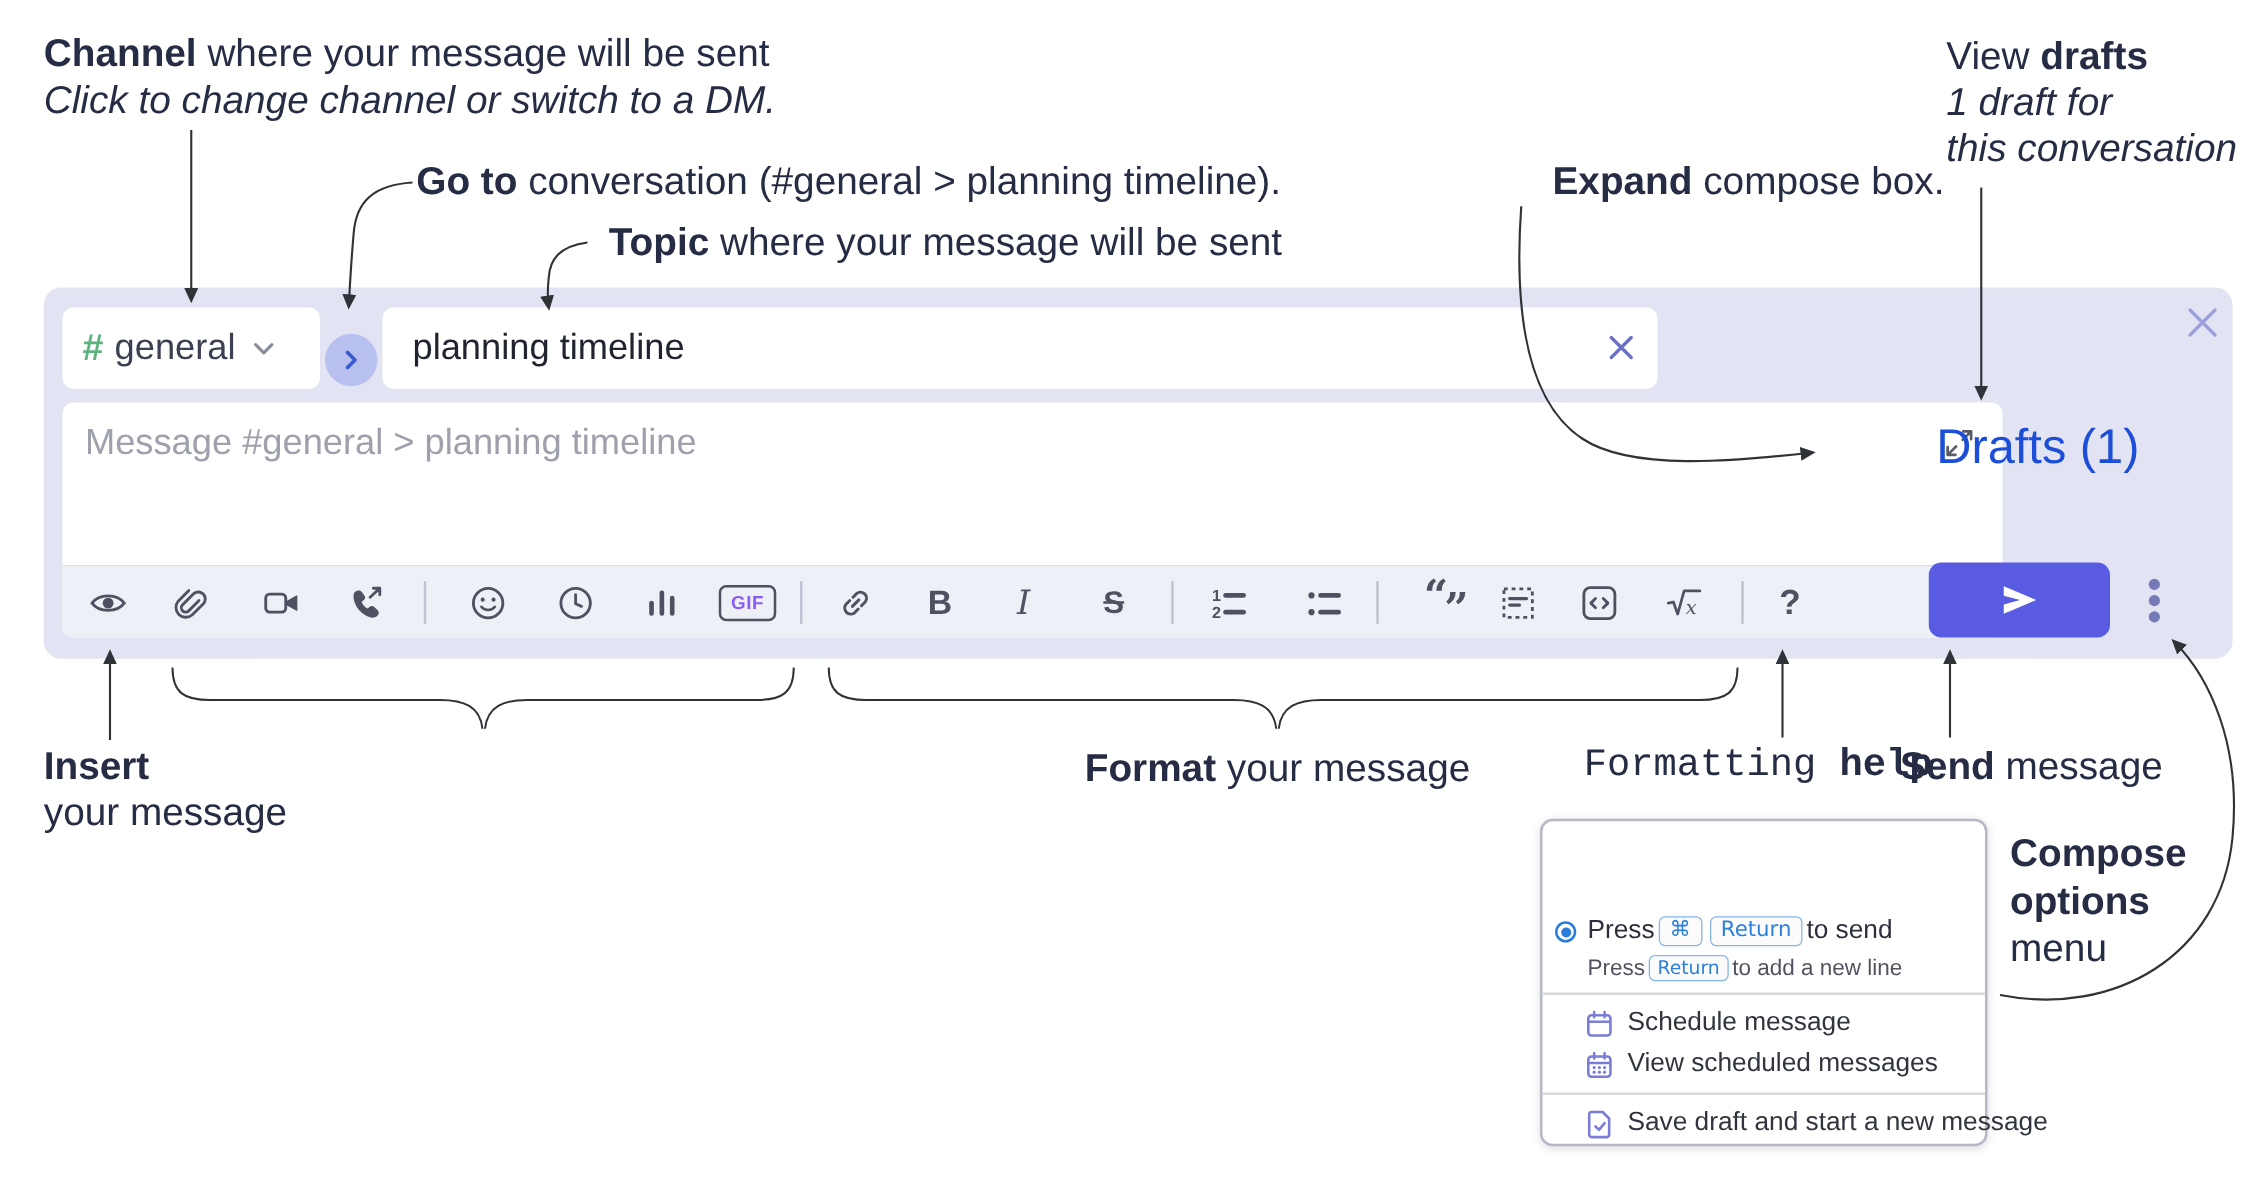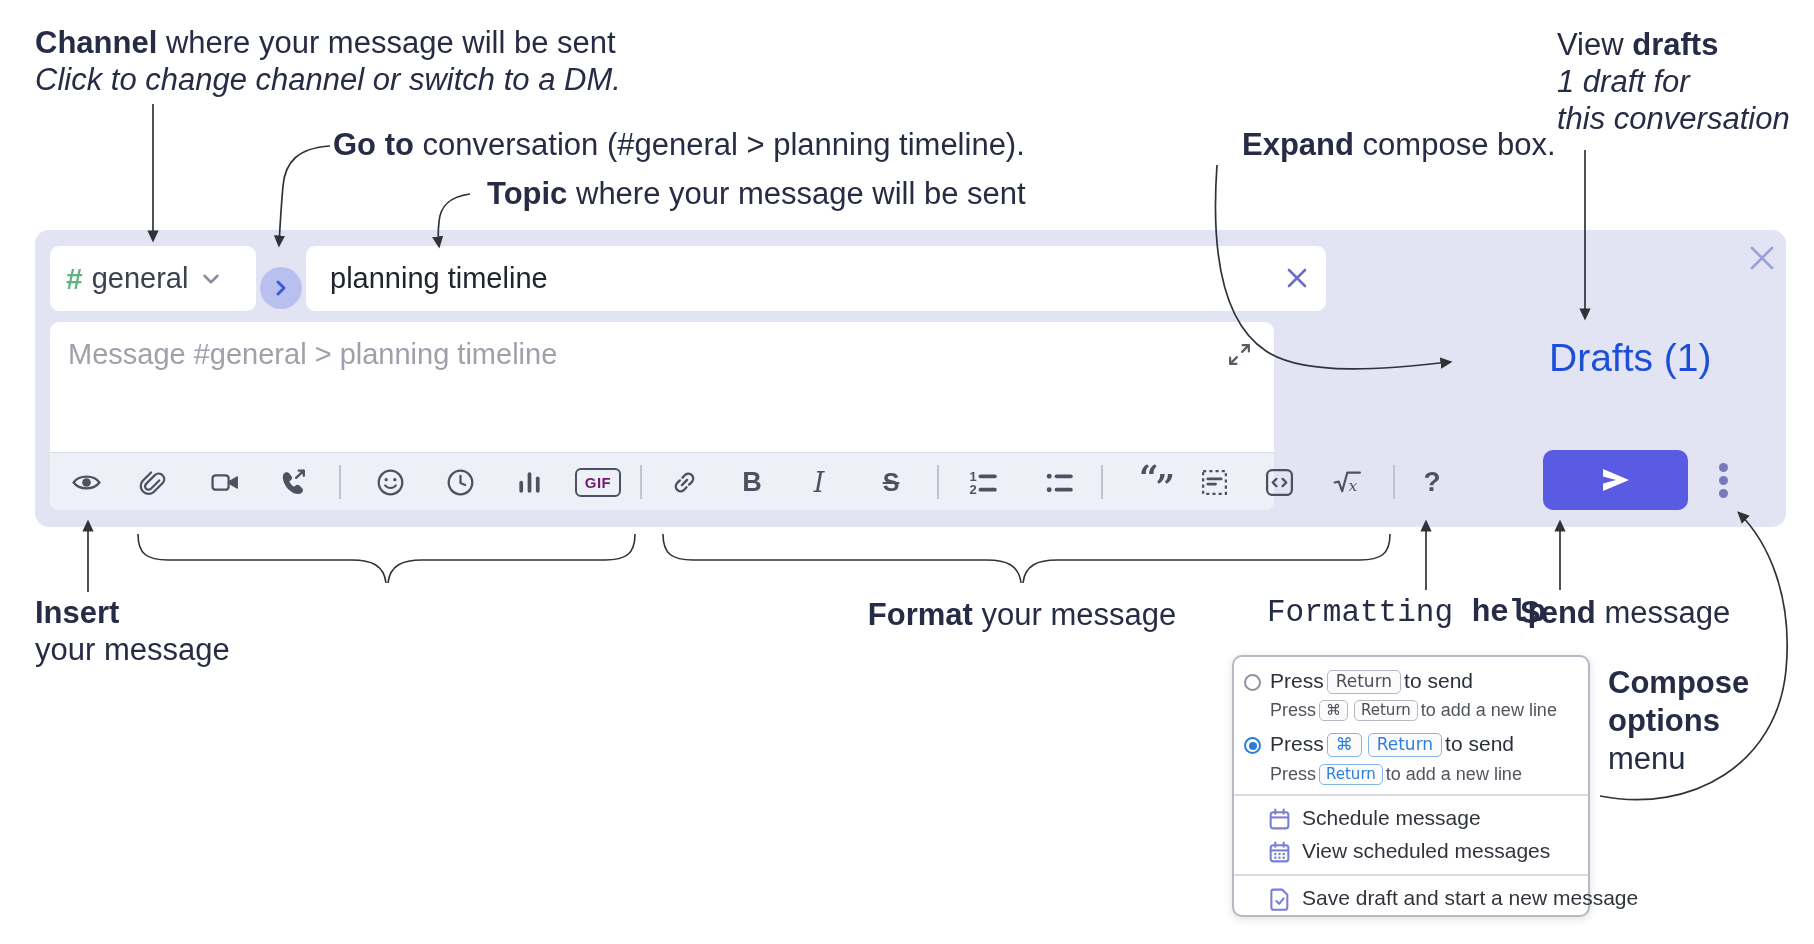--- a/index.html
+++ b/index.html
@@ -15,30 +15,30 @@
         display:flex;align-items:center;padding:0 0 0 16px;box-sizing:border-box;cursor:pointer;}
   .pill .hash{color:#5eb37f;font-size:30px;font-weight:700;margin-right:9px;}
   .pill .pname{font-size:29px;color:#3c4152;}
   .pill svg{margin-left:14px;}
   .gotocircle{position:absolute;left:225px;top:37px;width:42px;height:42px;border-radius:50%;background:#b8c0f0;
               border:none;display:flex;align-items:center;justify-content:center;cursor:pointer;padding:0;}
   .topicbox{position:absolute;left:271px;top:16px;width:1020px;height:65px;background:#fff;border-radius:9px;
             display:flex;align-items:center;padding:0 54px 0 24px;box-sizing:border-box;}
   .topicbox .tval{font-size:29px;color:#20242f;}
   .clearx{position:absolute;right:16px;top:19px;cursor:pointer;}
-  .msgwrap{position:absolute;left:15px;top:92px;width:1224px;height:188px;background:#fff;border-radius:9px;}
+  .msgwrap{position:absolute;left:15px;top:92px;width:1552px;height:188px;background:#fff;border-radius:9px;}
   .msgarea{position:absolute;left:0;top:0;right:0;height:130px;cursor:text;}
   .placeholder{position:absolute;left:18px;top:16px;font-size:29px;color:#9ea0ac;}
   .expandic{position:absolute;right:22px;top:20px;cursor:pointer;}
   .toolbar{position:absolute;left:0;bottom:0;width:100%;height:58px;background:#eef0f7;border-top:1px solid #d9dbe9;
            border-radius:0 0 9px 9px;box-sizing:border-box;}
   .tbtn{position:absolute;top:9px;width:40px;height:40px;display:flex;align-items:center;justify-content:center;
         background:none;border:none;padding:0;cursor:pointer;color:#4e5260;}
   .tdiv{position:absolute;top:12px;width:2px;height:34px;background:#bfc2d1;}
-  .gifbox{border:2.4px solid #4e5260;border-radius:6px;font-size:15px;font-weight:700;color:#701a75;
+  .gifbox{border:2.4px solid #4e5260;border-radius:6px;font-size:15px;font-weight:700;color:#8b5cf6;
           padding:4px 8px;letter-spacing:0.5px;}
   .icB{font-size:27px;font-weight:700;}
   .icI{font-size:27px;font-style:italic;font-family:"DejaVu Serif",serif;}
   .icS{font-size:25px;font-weight:600;text-decoration:line-through;}
   .icQ{position:relative;width:36px;height:34px;font-family:"DejaVu Serif",serif;font-weight:700;font-size:34px;color:#4e5260;}
   .icQ .q1{position:absolute;left:0;top:-8px;}
   .icQ .q2{position:absolute;right:0;top:2px;}
   .icHelp{font-size:28px;font-weight:600;}
   .sendbtn{position:absolute;left:1508px;top:220px;width:145px;height:60px;background:#5a5be3;border:none;
            border-radius:10px;display:flex;align-items:center;justify-content:center;cursor:pointer;}
@@ -275,25 +275,20 @@
       <span class="dot"></span>
       <span class="dot"></span>
     </button>
 
     <svg class="closex" width="28" height="28" viewBox="0 0 28 28">
       <path d="M4,4 L24,24 M24,4 L4,24" stroke="#9ba1d8" stroke-width="2.6" stroke-linecap="round"></path>
     </svg>
   </div>
 
   <div class="menu">
-    <div class="mrow" style="top:0;height:63px;">
-      <span class="radio" style="top:17px;"></span>
-      <span class="mmain" style="top:12px;"><span>Press</span><kbd>Return</kbd><span>to send</span></span>
-      <span class="msub" style="top:43px;"><span>Press</span><kbd class="sm">⌘</kbd><kbd class="sm">Return</kbd><span>to add a new line</span></span>
-    </div>
     <div class="mrow" style="top:63px;height:70px;">
       <span class="radio sel" style="top:17px;"></span>
       <span class="mmain" style="top:12px;"><span>Press</span><kbd class="blue">⌘</kbd><kbd class="blue">Return</kbd><span>to send</span></span>
       <span class="msub" style="top:44px;"><span>Press</span><kbd class="sm blue">Return</kbd><span>to add a new line</span></span>
     </div>
     <div class="mdiv" style="top:137px;"></div>
     <div class="mitem" style="top:148px;">
       <span class="mic">
         <svg width="25" height="25" viewBox="0 0 24 24">
             <rect x="3.5" y="5" width="17" height="15.5" rx="2.5" fill="none" stroke="#7a7ed6" stroke-width="2"></rect>

